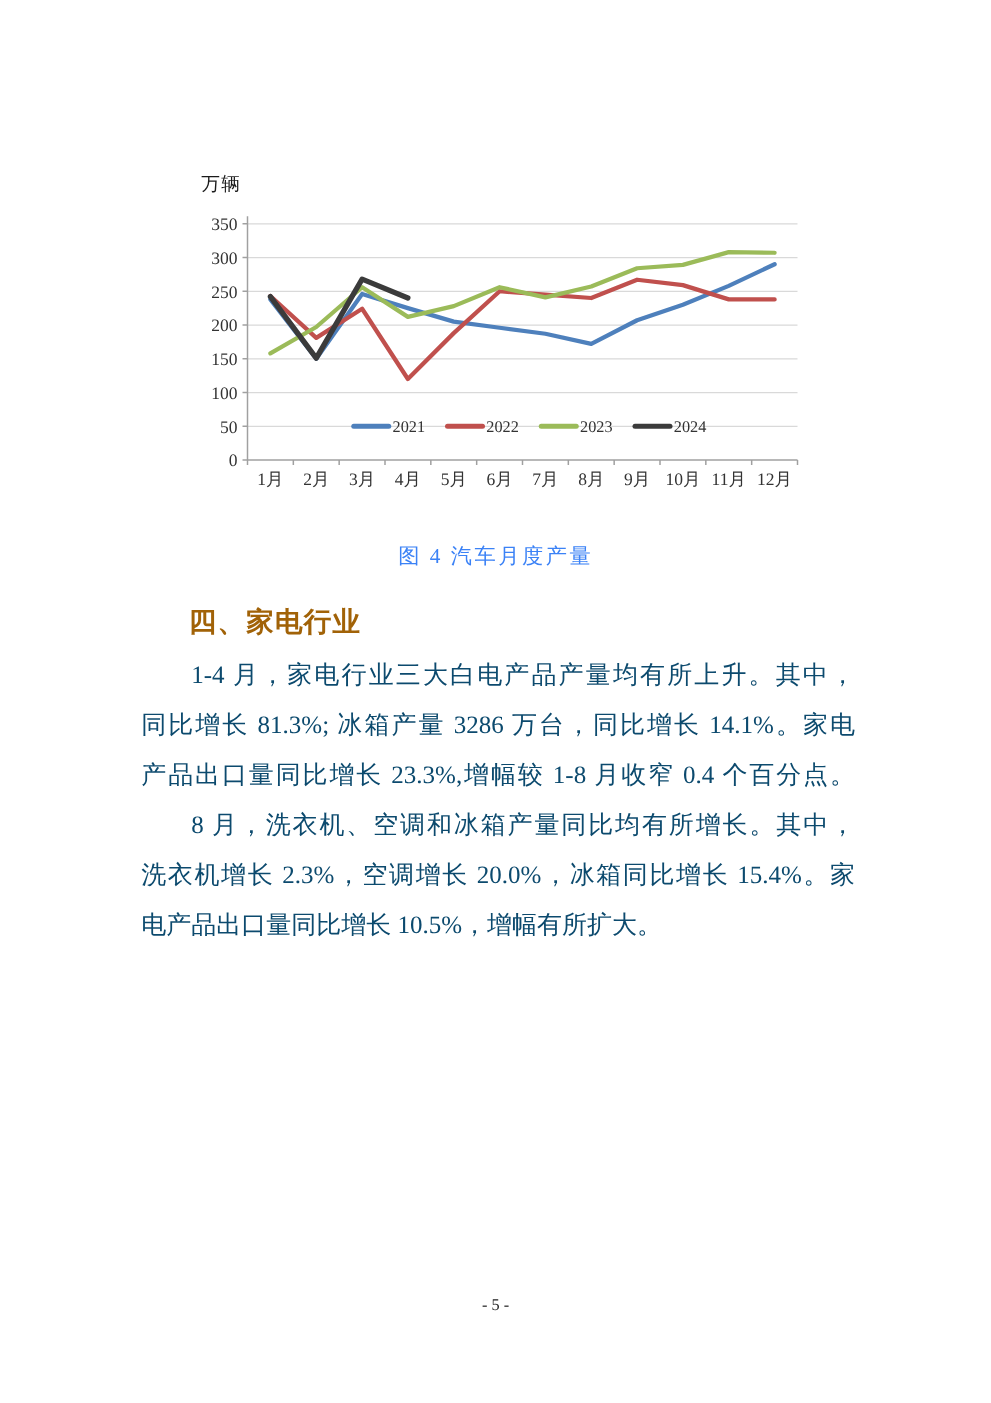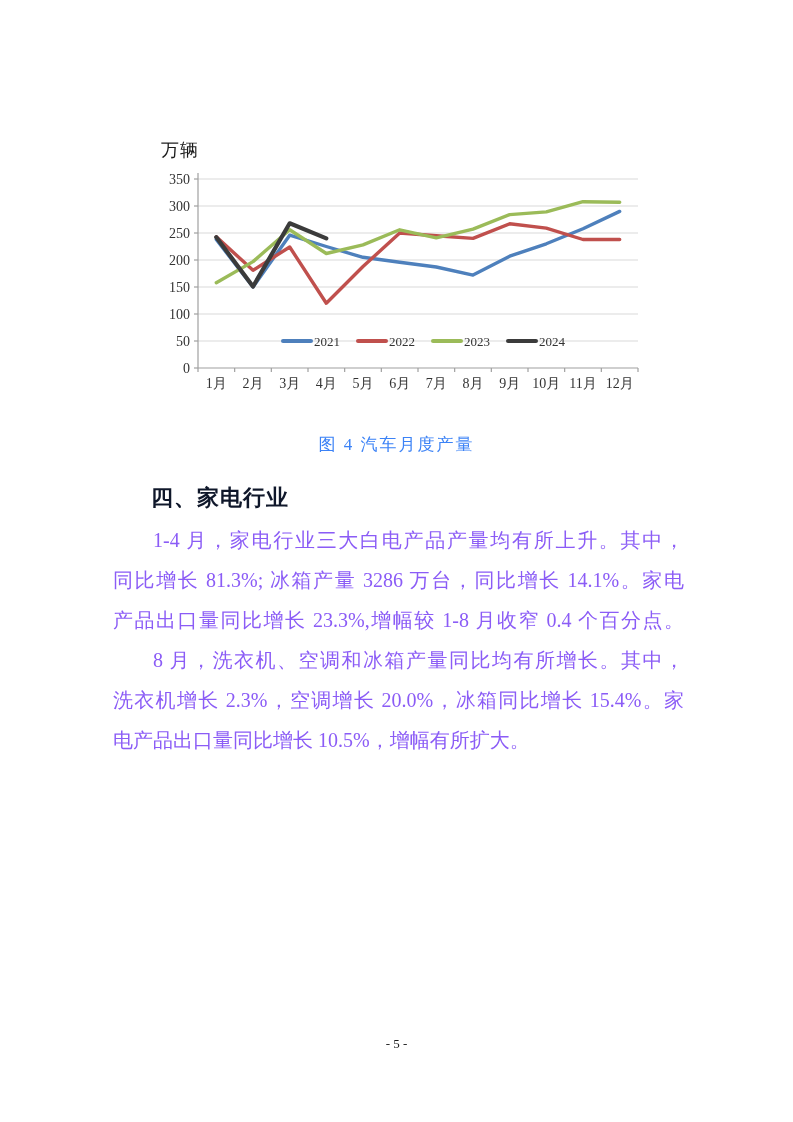--- a/index.html
+++ b/index.html
@@ -7,38 +7,38 @@
     position:relative;
     width:793px;height:1122px;
     background:#ffffff;
     overflow:hidden;
     font-family:"Liberation Serif","DejaVu Serif",serif;
   }
   .chart-area{position:absolute;left:160px;top:138px;width:520px;height:272px;}
   .unit-label{
     position:absolute;left:1px;top:0px;
     font-family:"Liberation Sans","DejaVu Sans",sans-serif;
-    font-size:18px;color:#1a1a1a;letter-spacing:1px;
+    font-size:15px;color:#1a1a1a;letter-spacing:1px;
   }
   .chart-svg-wrap{position:absolute;left:0;top:2px;}
   .caption{
     position:absolute;left:0;top:433px;width:793px;
     text-align:center;
     font-size:17px;color:#3b82f6;
     letter-spacing:2px;
   }
   .heading{
     position:absolute;left:151px;top:483px;
     font-family:"Liberation Sans","DejaVu Sans",sans-serif;
-    font-weight:bold;font-size:22px;color:#0f172a;
+    font-weight:bold;font-size:22px;color:#a16207;
     letter-spacing:1px;
   }
   .body-text{
     position:absolute;left:113px;top:520px;width:571px;
-    font-size:20px;color:#8b5cf6;
+    font-size:20px;color:#0c4a6e;
   }
   .tline{
     line-height:40px;
     text-align:justify;
     white-space:normal;
   }
   .tline.just{text-align-last:justify;}
   .tline.ind{text-indent:2em;}
   .page-number{
     position:absolute;left:0;top:1036px;width:793px;

